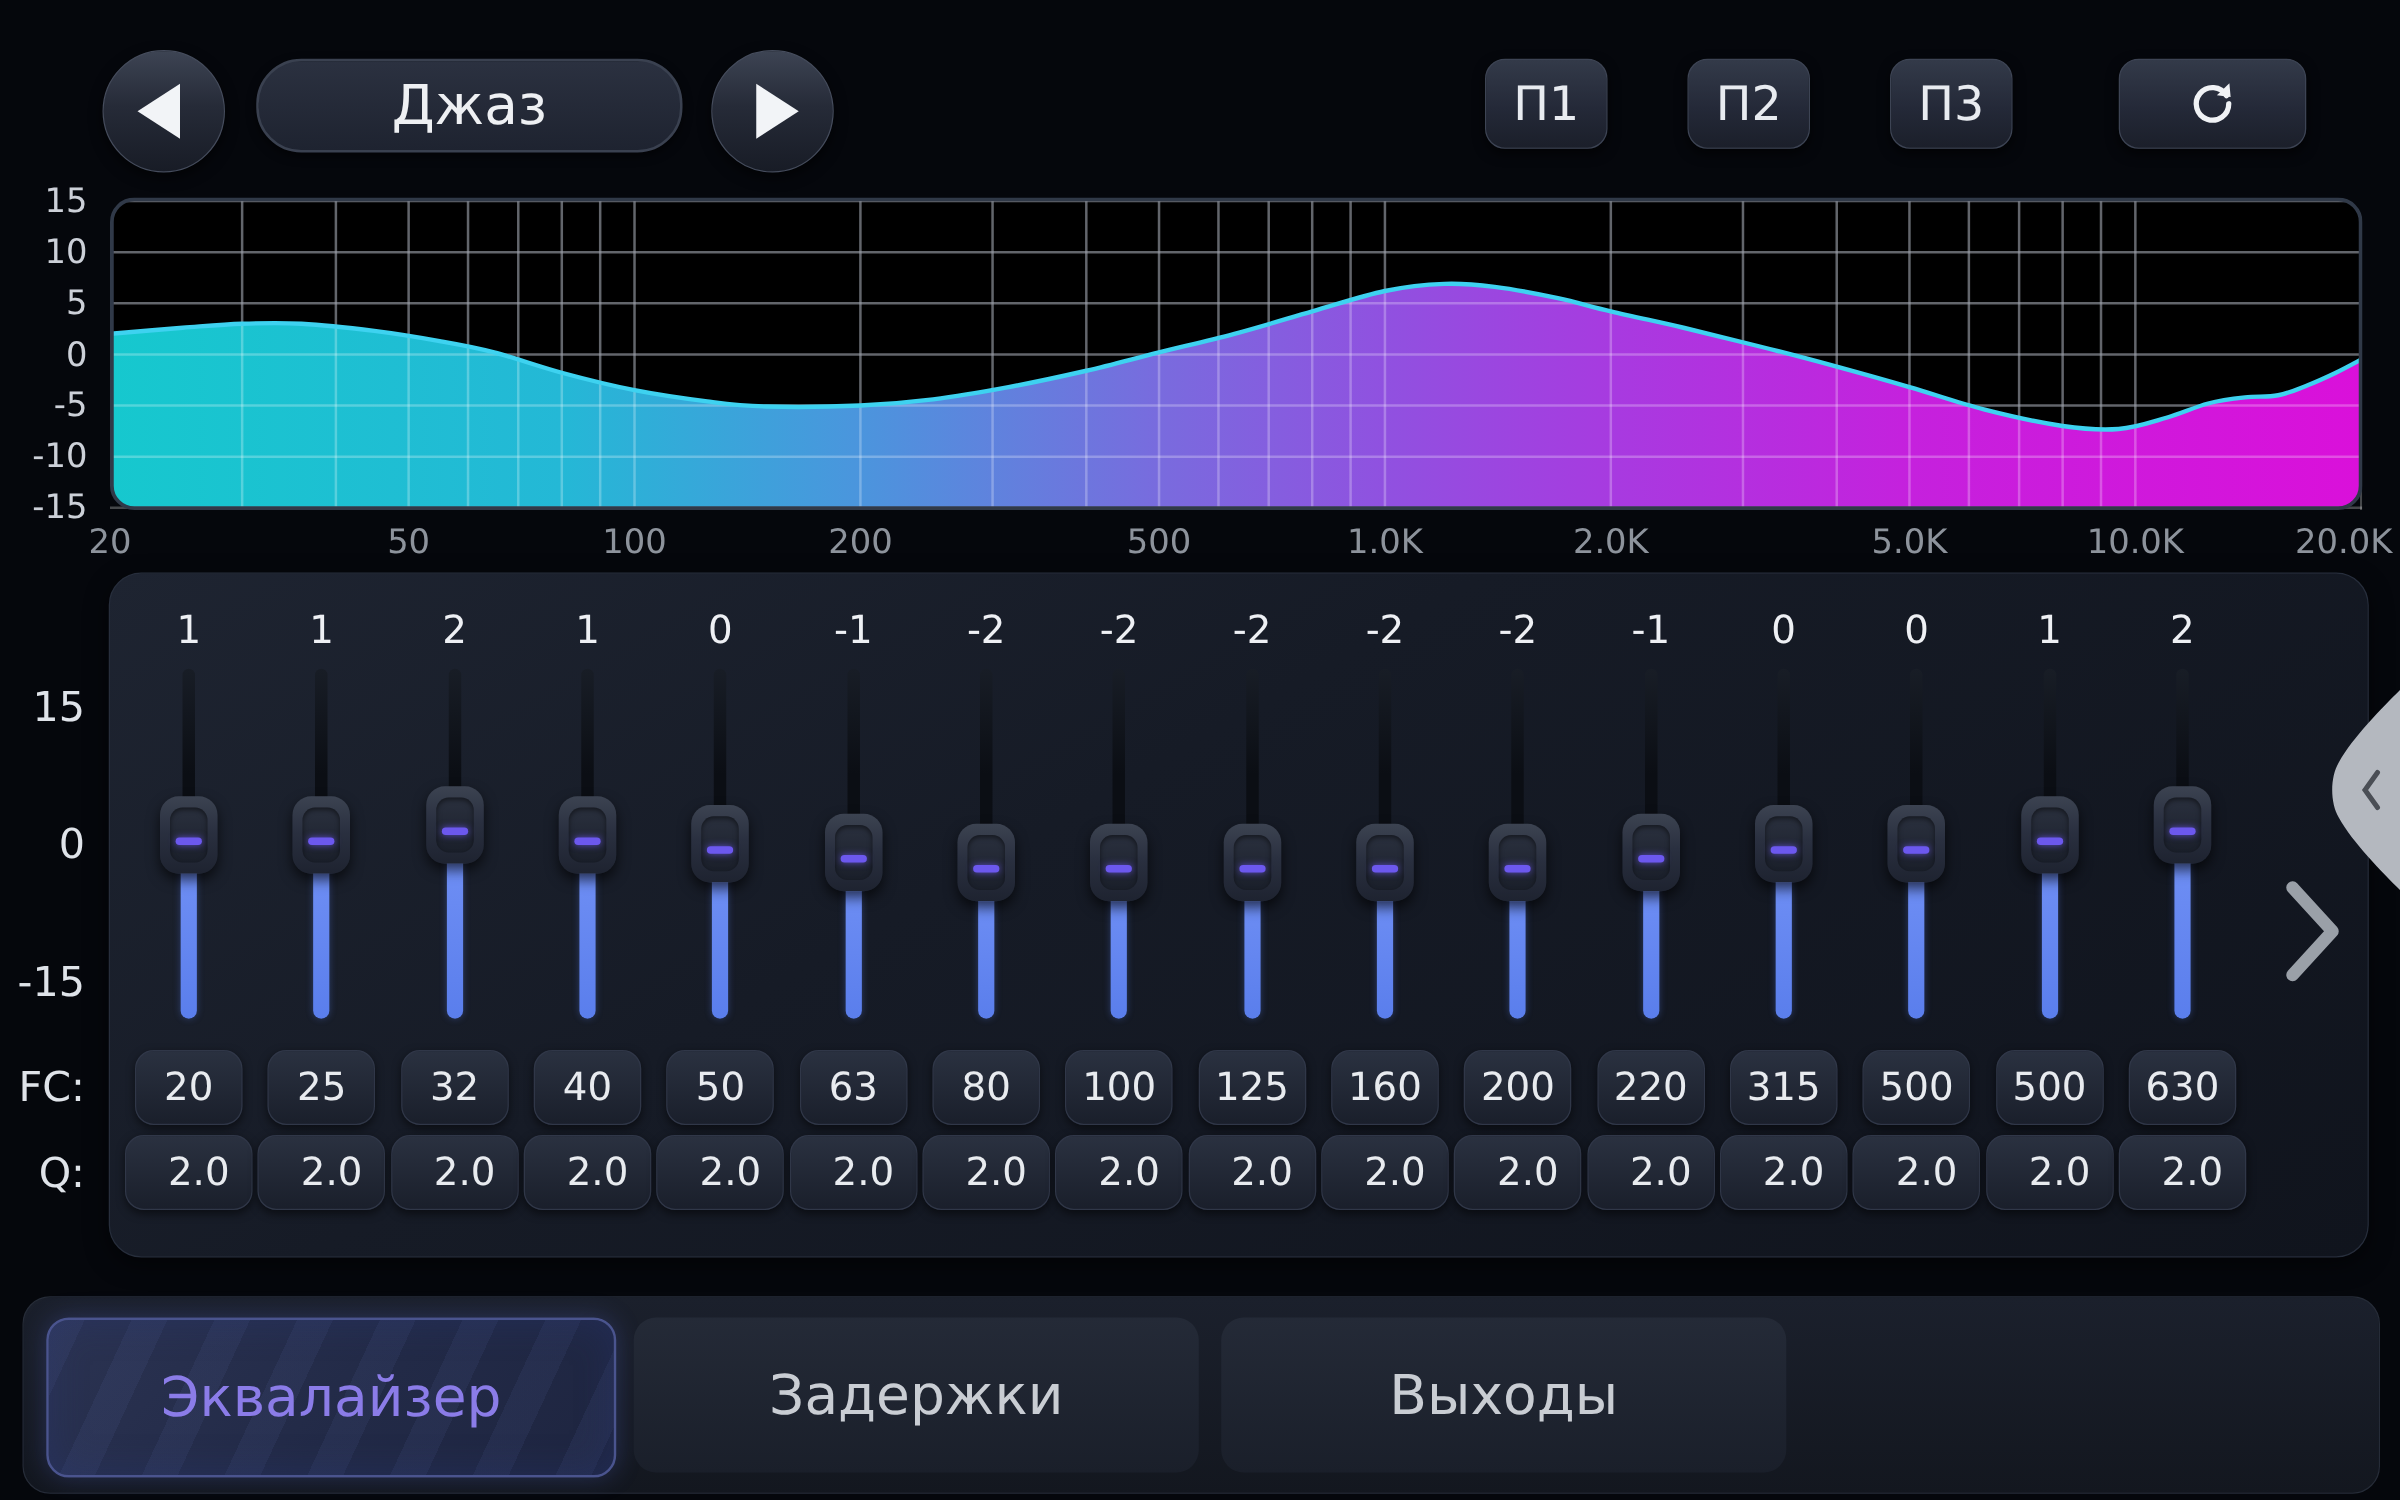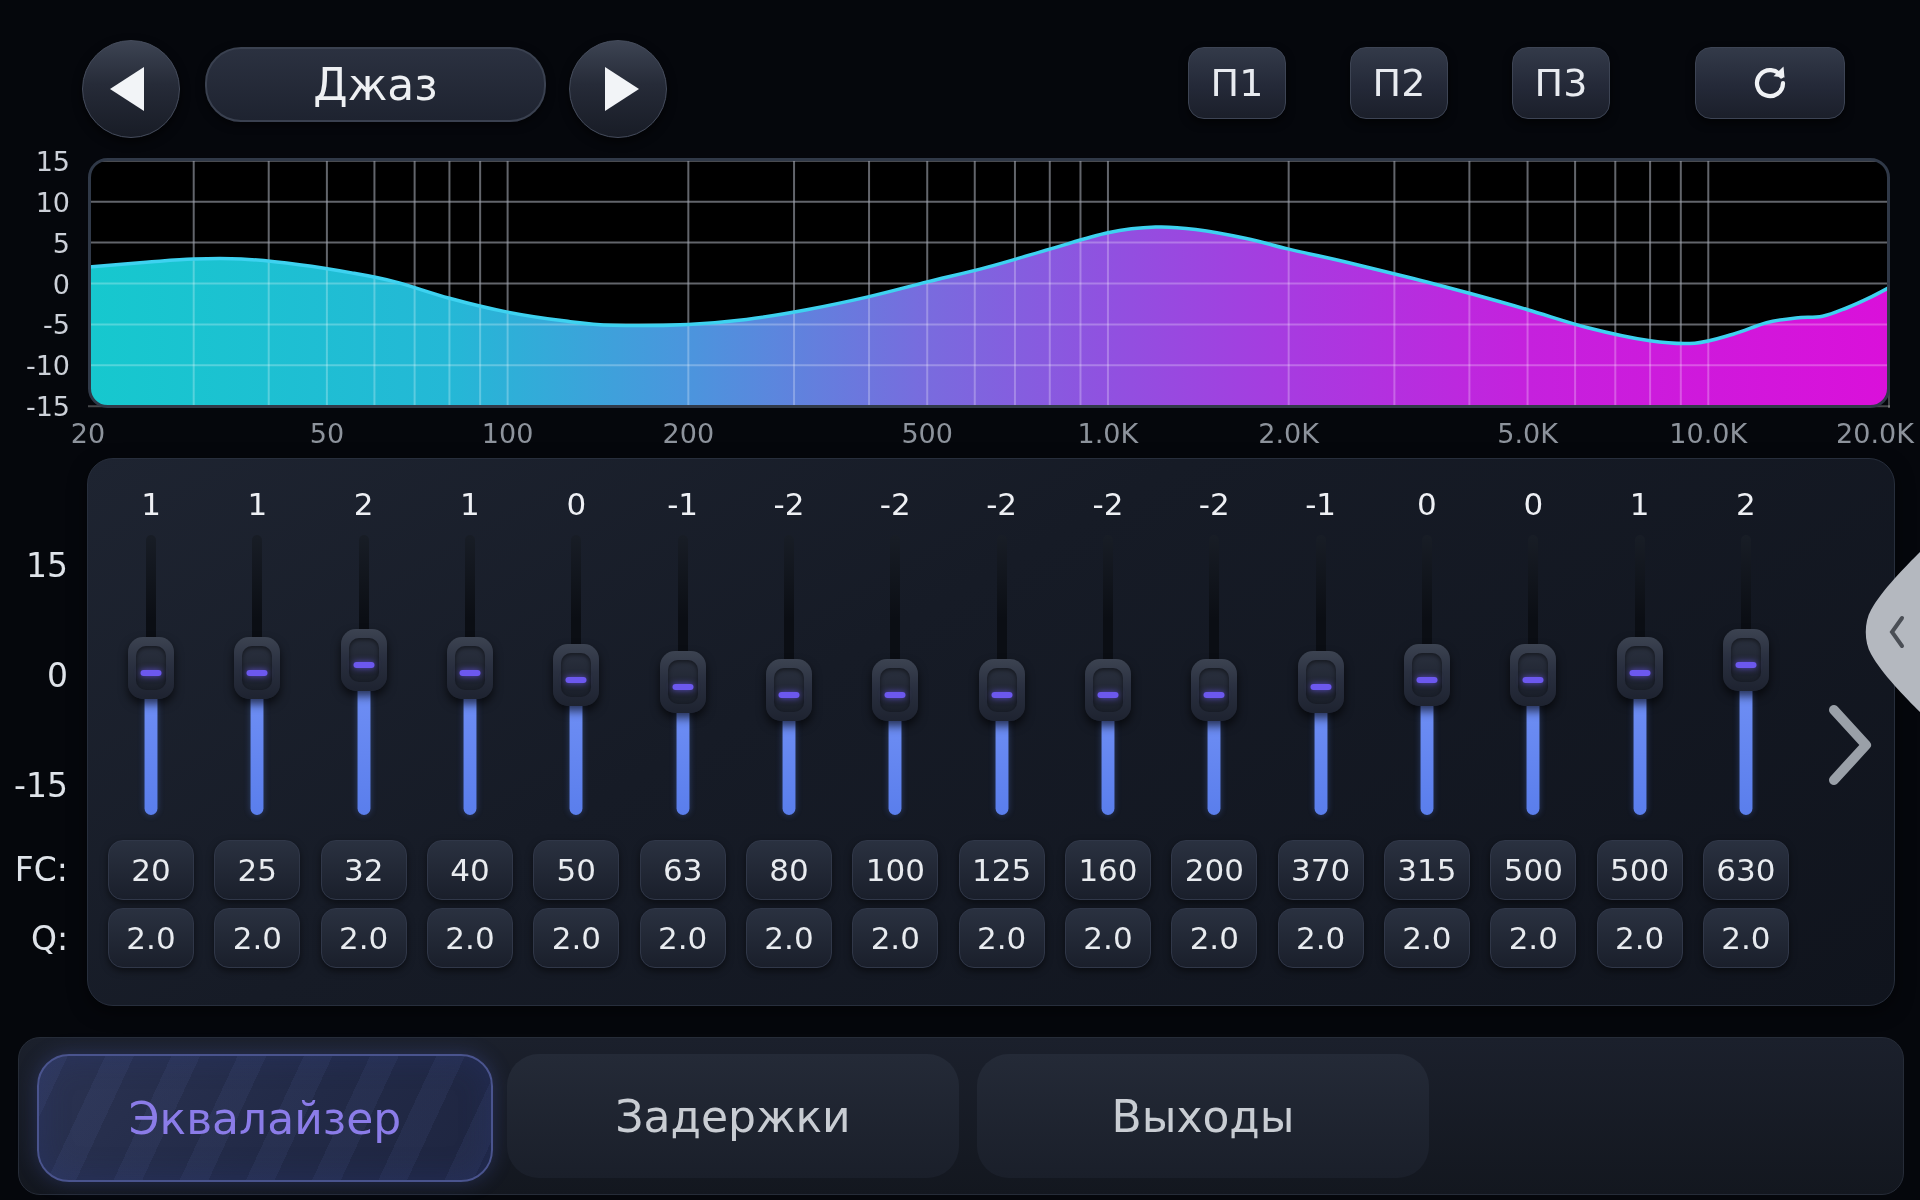--- a/index.html
+++ b/index.html
@@ -48,30 +48,30 @@
     box-shadow:0 5px 10px rgba(0,0,0,.65);cursor:grab;}
   .thumb-inner{position:absolute;left:8px;top:9px;width:30px;height:44px;border-radius:10px;
     background:linear-gradient(180deg,#2a303e 0%,#1a1f2a 100%);box-shadow:inset 0 2px 4px rgba(0,0,0,.5);}
   .thumb-dash{position:absolute;left:50%;top:24px;transform:translateX(-50%);width:21px;height:6px;border-radius:3px;
     background:#6c58ee;box-shadow:0 0 6px rgba(108,88,238,.8);}
   .chip{position:absolute;left:50%;transform:translateX(-50%);width:84px;height:58px;border-radius:15px;
     background:linear-gradient(180deg,#2a3140 0%,#1a1f2b 100%);
     border:1px solid #303748;box-shadow:0 3px 7px rgba(0,0,0,.5);
     display:flex;align-items:center;justify-content:center;font-size:31px;color:#e8ebef;cursor:pointer;}
   .chip.fc{top:382px;}
-  .chip.q{top:450px;}
+  .chip.q{top:450px;padding-left:16px;}
 
   
   .next-chevron{left:1822px;top:700px;cursor:pointer;}
   .drawer-handle{left:1862px;top:552px;cursor:pointer;}
 
   
   .tabbar{left:18px;top:1037px;width:1884px;height:156px;border-radius:22px;
     background:linear-gradient(180deg,#1b202c 0%,#13171f 100%);border:1px solid #262c38;}
-  .tab{position:absolute;top:16px;height:124px;border-radius:32px;
+  .tab{position:absolute;top:16px;height:124px;border-radius:18px;
     display:flex;align-items:center;justify-content:center;font-size:44px;cursor:pointer;
     background:linear-gradient(180deg,#242a37 0%,#1a1f2a 100%);color:#c9cdd3;}
   .tab.active{background:
       repeating-linear-gradient(115deg,rgba(120,140,220,.07) 0 26px,rgba(0,0,0,0) 26px 60px),
       linear-gradient(135deg,#2b3352 0%,#222a47 55%,#1e2540 100%);
     border:2px solid #4a548e;box-shadow:0 0 20px rgba(86,104,210,.28), inset 0 0 30px rgba(40,55,120,.35);
     color:#8b7ce8;}
 </style>
 </head>
 <body>
@@ -366,21 +366,21 @@
     </div>
     <div class="band" style="left: 1267.63px;">
       <div class="gain-label">-1</div>
       <div class="track"></div>
       <div class="bluefill" style="top: 224.33px; height: 132.67px;"></div>
       <div class="thumb" style="top: 193.33px;">
         <div class="thumb-inner">
           <div class="thumb-dash"></div>
         </div>
       </div>
-      <div class="chip fc">370</div>
+      <div class="chip fc">220</div>
       <div class="chip q">2.0</div>
     </div>
     <div class="band" style="left: 1373.96px;">
       <div class="gain-label">0</div>
       <div class="track"></div>
       <div class="bluefill" style="top: 217px; height: 140px;"></div>
       <div class="thumb" style="top: 186px;">
         <div class="thumb-inner">
           <div class="thumb-dash"></div>
         </div>

